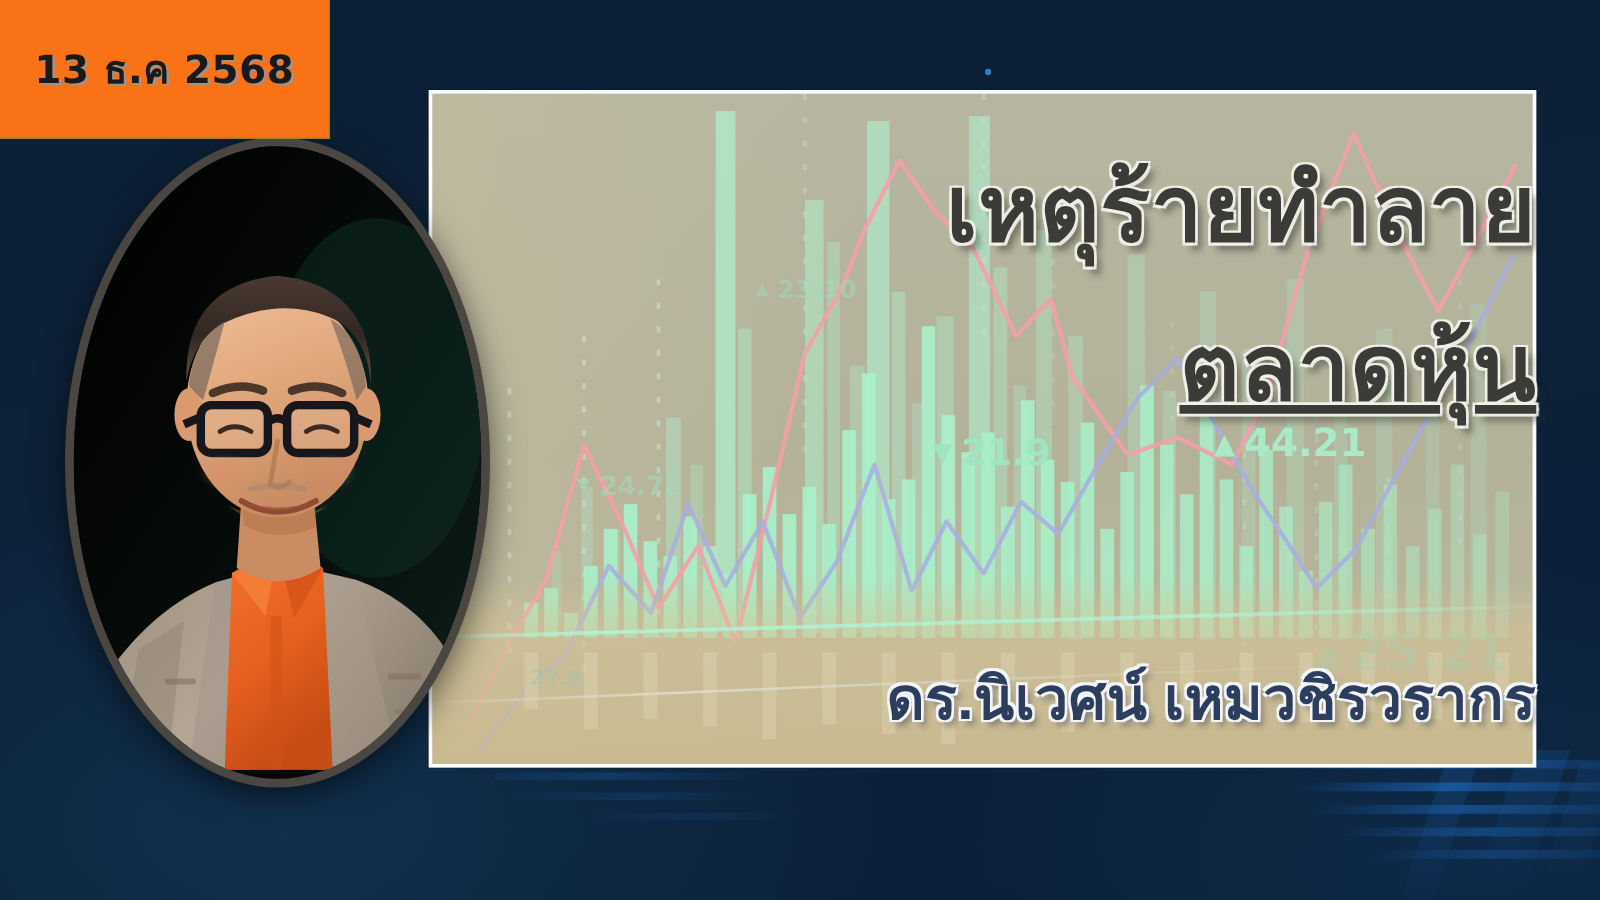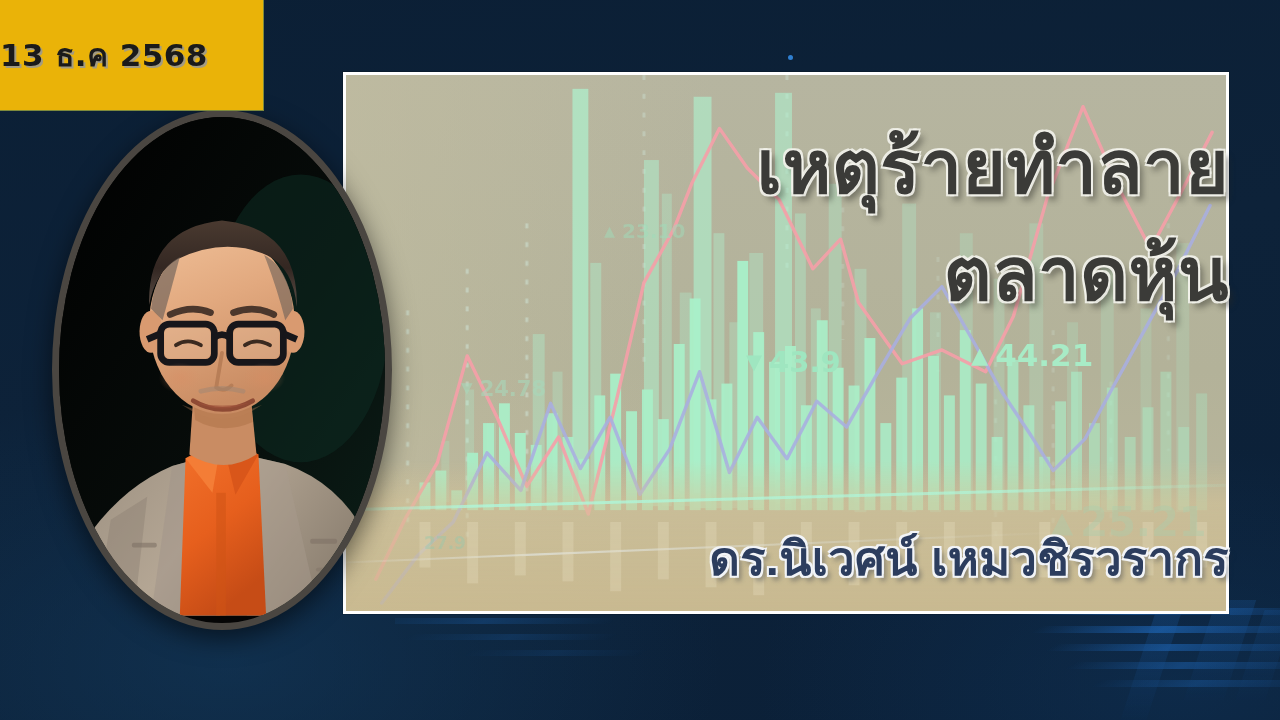--- a/index.html
+++ b/index.html
@@ -39,24 +39,24 @@
   }
   #streaks-left i{
     position:absolute; display:block; height:6px;
     background:linear-gradient(90deg, rgba(26,92,168,0), rgba(28,96,172,.55), rgba(26,92,168,0));
     transform:skewX(-58deg);
   }
 
   
   #date-badge{
     position:absolute; left:0px; top:0px; width:264px; height:111px;
-    background:#eab308;
+    background:#f97316;
     border:1.5px solid #7e8a3c;
     border-left:none; border-top:none;
-    display:flex; align-items:center; justify-content:flex-start;
+    display:flex; align-items:center; justify-content:center;
     z-index:40;
   }
   #date-text{
     font-size:31px; font-weight:700; color:#1a1a1a; letter-spacing:.5px;
     text-shadow:2px 2px 0 rgba(150,150,150,.85);
     white-space:nowrap;
   }
 
   
   #panel{
@@ -125,21 +125,21 @@
     line-height:1.02;
     color:#3b3b38;
     letter-spacing:.5px;
     text-shadow:
       -2px -2px 0 rgba(242,242,235,.9),
        2px -2px 0 rgba(242,242,235,.9),
       -2px  2px 0 rgba(242,242,235,.9),
        2px  2px 0 rgba(242,242,235,.9),
        5px  6px 6px rgba(40,40,35,.45);
   }
-  #hl-2{ margin-top:32px; }
+  #hl-2{ margin-top:52px;text-decoration:underline; }
 
   
   #author{
     position:absolute; left:343px; top:521px; width:886px;
     text-align:right; z-index:26; pointer-events:none;
   }
   #author-text{
     font-family:"Liberation Sans","DejaVu Sans",sans-serif;
     font-weight:700; font-size:47px; color:#2c3d5e;
     letter-spacing:.4px;
@@ -326,21 +326,21 @@
   <div class="ticker" id="tk-hidden">
     <span class="tri">▲</span>
     <span>23.10</span>
   </div>
   <div class="ticker" id="tk-2478">
     <span class="tri">▼</span>
     <span>24.78</span>
   </div>
   <div class="ticker" id="tk-250">
     <span class="tri">▼</span>
-    <span>43.9</span>
+    <span>21.9</span>
   </div>
   <div class="ticker" id="tk-2979">
     <span class="tri">▲</span>
     <span>44.21</span>
   </div>
   <div class="ticker" id="tk-2521">
     <span class="tri">▲</span>
     <span>25.21</span>
   </div>
   <div class="ticker" id="tk-small18">

